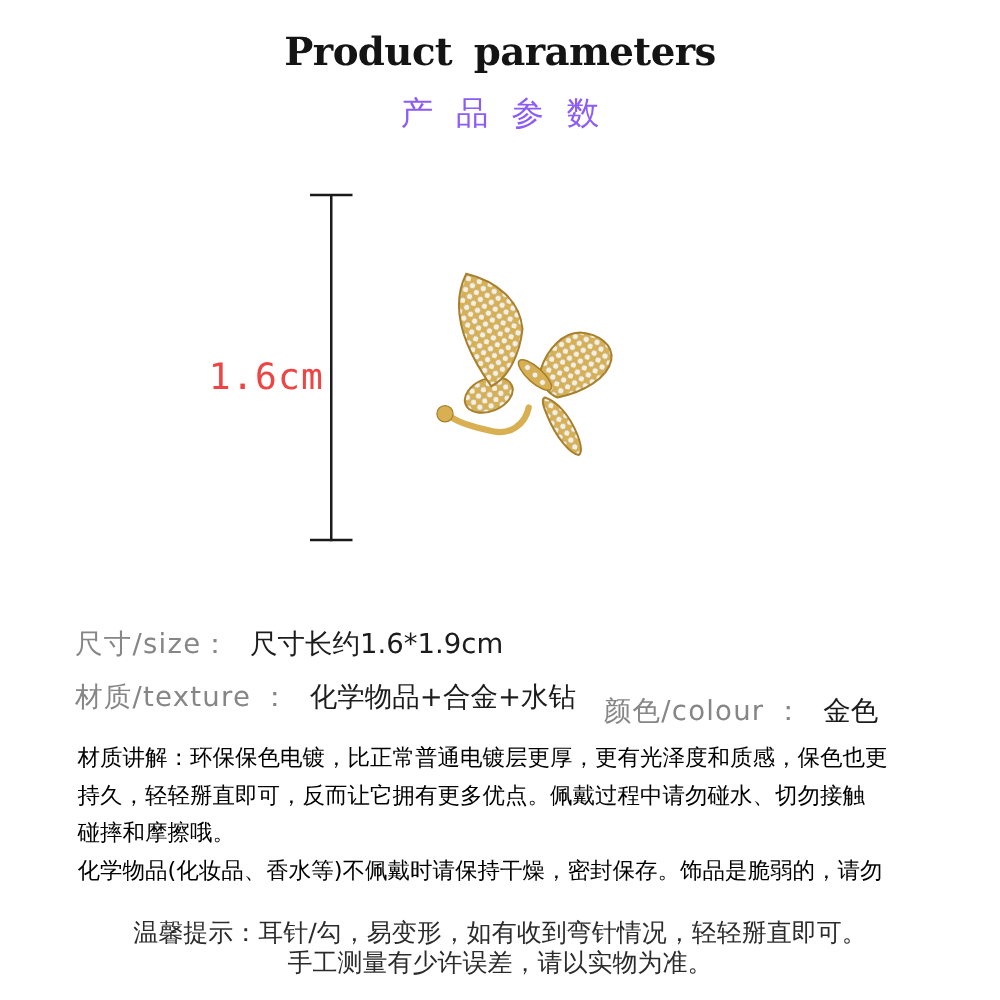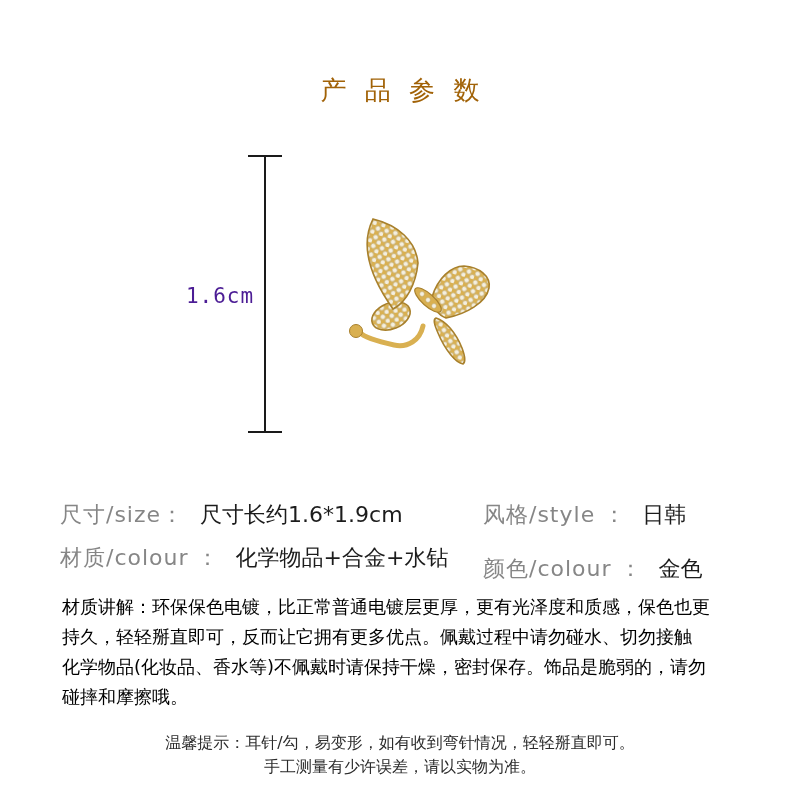--- a/index.html
+++ b/index.html
@@ -4,55 +4,56 @@
 <style>
   html,body{margin:0;padding:0;background:#ffffff;}
   .page{position:relative;width:800px;height:800px;background:#ffffff;overflow:hidden;
         font-family:"DejaVu Sans","Liberation Sans",sans-serif;color:#2b2b2b;}
 
   
   .title{position:absolute;top:24px;left:0;width:800px;text-align:center;margin:0;
          font-family:"DejaVu Serif","Liberation Serif",serif;font-weight:bold;
          font-size:31px;letter-spacing:-0.5px;word-spacing:7px;color:#141414;}
   .subtitle{position:absolute;top:73px;left:0;width:800px;text-align:center;
-            font-size:26px;letter-spacing:5px;padding-left:5px;box-sizing:border-box;color:#a16207;}
+            font-size:26px;letter-spacing:5px;padding-left:5px;box-sizing:border-box;color:#8b5cf6;}
 
   
   .dim-vline{position:absolute;left:264px;top:156px;width:2px;height:277px;background:#1a1a1a;}
   .dim-cap{position:absolute;left:248px;width:34px;height:2px;background:#1a1a1a;}
   .dim-cap.top{top:155px;} .dim-cap.bottom{top:431px;}
-  .dim-label{position:absolute;left:167px;top:284px;width:106px;text-align:center;
+  .dim-label{position:absolute;left:167px;top:284px;width:106px;text-align:left;
              font-family:"DejaVu Sans Mono","Liberation Mono",monospace;
-             font-size:21px;letter-spacing:1px;color:#4c1d95;}
+             font-size:29px;letter-spacing:1px;color:#ef4444;}
 
   .product-svg{position:absolute;left:335px;top:205px;}
 
   
   .spec{position:absolute;font-size:22px;white-space:nowrap;}
   .spec .lab{color:#868686;letter-spacing:1px;}
   .spec .val{color:#1c1c1c;margin-left:16px;}
   .spec.size{left:60px;top:500px;text-align:right;}
   .spec.style{left:483px;top:500px;}
   .spec.texture{left:60px;top:543px;}
   .spec.colour{left:483px;top:554px;}
 
   
   .desc{position:absolute;left:62px;top:592px;width:700px;font-size:18px;color:#000000;}
   .desc .line{height:30px;line-height:30px;white-space:nowrap;}
 
   
-  .note{position:absolute;left:0;width:800px;text-align:center;font-size:16px;color:#2b2b2b;white-space:nowrap;}
+  .note{position:absolute;left:0;width:800px;text-align:center;font-size:20px;color:#2b2b2b;white-space:nowrap;}
   .note.tip{top:733px;}
   .note.disclaimer{top:737px;margin-top:20px;}
 </style>
 </head>
 <body>
 
 <div class="page">
 
+  <h1 class="title">Product parameters</h1>
   <div class="subtitle">产 品 参 数</div>
 
   <div class="dim-cap top"></div>
   <div class="dim-vline"></div>
   <div class="dim-cap bottom"></div>
   <div class="dim-label">1.6cm</div>
 
   <svg class="product-svg" width="170" height="175" viewBox="0 0 170 175">
     <defs>
       <pattern id="pave" width="9" height="9" patternUnits="userSpaceOnUse" patternTransform="rotate(15)">
@@ -77,33 +78,30 @@
 
     <ellipse cx="93" cy="95" rx="17" ry="6" transform="rotate(42 93 95)" stroke="#a8802c" stroke-width="1.2" fill="#d9b051"></ellipse>
     <circle cx="87" cy="89" r="2.4" fill="#f4efe0" stroke="#bfa96e" stroke-width="0.6"></circle>
     <circle cx="93" cy="95" r="2.4" fill="#f4efe0" stroke="#bfa96e" stroke-width="0.6"></circle>
     <circle cx="99" cy="101" r="2.4" fill="#f4efe0" stroke="#bfa96e" stroke-width="0.6"></circle>
   </svg>
 
   <div class="spec size">
     <span class="lab">尺寸/size：</span><span class="val">尺寸长约1.6*1.9cm</span>
   </div>
-  <div class="spec style">
-    <span class="lab">风格/style ：</span><span class="val">日韩</span>
-  </div>
   <div class="spec texture">
-    <span class="lab">材质/colour ：</span><span class="val">化学物品+合金+水钻</span>
+    <span class="lab">材质/texture ：</span><span class="val">化学物品+合金+水钻</span>
   </div>
   <div class="spec colour">
     <span class="lab">颜色/colour ：</span><span class="val">金色</span>
   </div>
 
   <div class="desc">
     <div class="line">材质讲解：环保保色电镀，比正常普通电镀层更厚，更有光泽度和质感，保色也更</div>
     <div class="line">持久，轻轻掰直即可，反而让它拥有更多优点。佩戴过程中请勿碰水、切勿接触</div>
+    <div class="line">碰摔和摩擦哦。</div>
     <div class="line">化学物品(化妆品、香水等)不佩戴时请保持干燥，密封保存。饰品是脆弱的，请勿</div>
-    <div class="line">碰摔和摩擦哦。</div>
   </div>
 
   <div class="note tip">温馨提示：耳针/勾，易变形，如有收到弯针情况，轻轻掰直即可。</div>
   <div class="note disclaimer">手工测量有少许误差，请以实物为准。</div>
 
 </div>
 
 </body></html>

